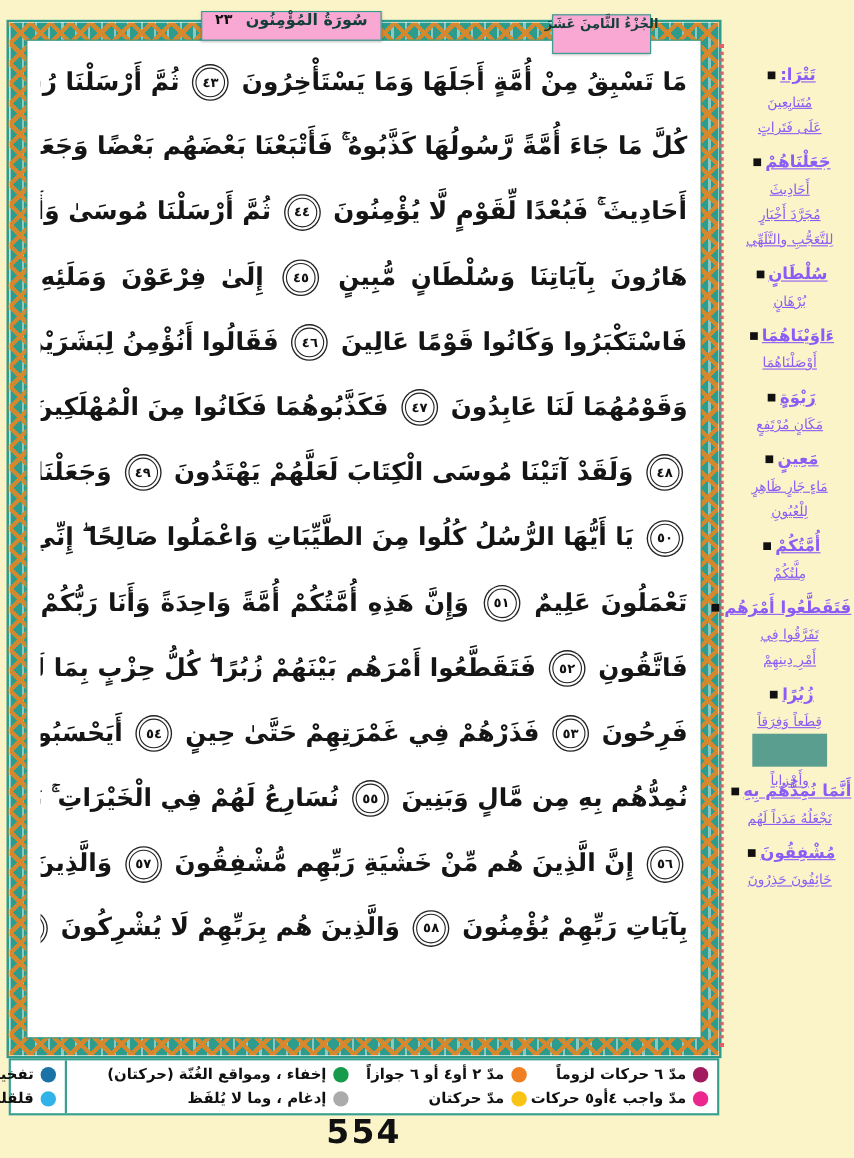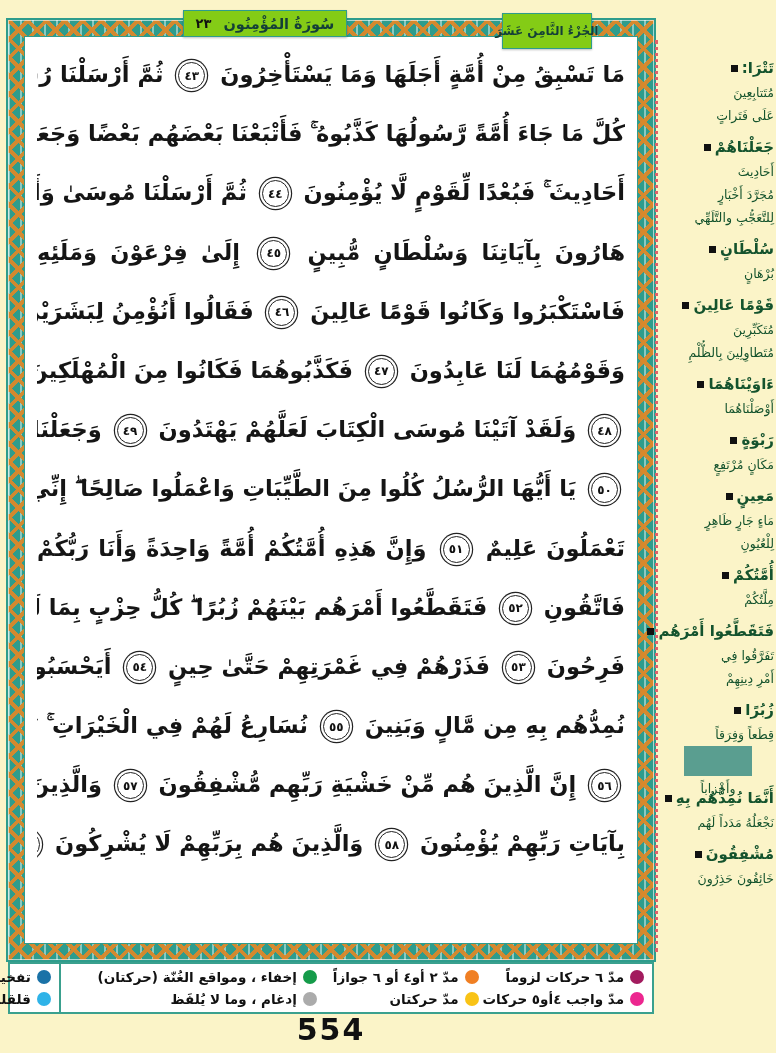--- a/index.html
+++ b/index.html
@@ -16,43 +16,43 @@
       repeating-linear-gradient(90deg, rgba(255,255,255,.45) 0 2px, rgba(255,255,255,0) 2px 12px);
     box-shadow:0 0 0 2px #2E9C8C, inset 0 0 0 1px rgba(255,255,255,.6);
   }
   .paper{
     width:100%;height:100%;box-sizing:border-box;background:#fff;
     border:2px solid #fff;outline:1px solid #2E9C8C;
     padding:6px 10px 0 10px;overflow:hidden;
   }
 
   
-  .badge{position:absolute;background:#84cc16;border:1.5px solid #2E9C8C;box-shadow:0 1px 2px rgba(0,0,0,.25);
-         display:flex;align-items:center;justify-content:center;z-index:5;box-sizing:border-box;}
+  .badge{position:absolute;background:#f9a8d4;border:1.5px solid #2E9C8C;box-shadow:0 1px 2px rgba(0,0,0,.25);
+         display:flex;justify-content:center;z-index:5;box-sizing:border-box;}
   .badge-surah{left:183px;top:10px;width:164px;height:27px;direction:ltr;gap:12px;padding:0 8px;}
   .badge-surah .num{font-size:13px;font-weight:bold;color:#111;}
   .badge-surah .ttl{font-size:14.5px;font-weight:bold;color:#143f38;white-space:nowrap;}
   .badge-juz{left:502px;top:13px;width:90px;height:36px;font-size:12px;font-weight:bold;color:#143f38;white-space:nowrap;}
 
   
   .qlines{direction:rtl;}
   .qline{
     height:59.2px;line-height:59.2px;font-size:22.5px;font-weight:bold;color:#151515;
     white-space:nowrap;overflow:hidden;text-align:justify;text-align-last:justify;
   }
   .vmark{
     display:inline-flex;align-items:center;justify-content:center;
     width:25px;height:25px;border-radius:50%;background:#fff;border:1.5px solid #222;
     box-shadow:0 0 0 2px #fff, 0 0 0 3.2px #222;
     font-size:12px;font-weight:bold;color:#111;margin:0 7px;vertical-align:middle;line-height:normal;
   }
 
   
   .sep{position:absolute;left:655px;top:40px;height:912px;width:0;border-left:3px dotted #E0606A;}
-  .sidebar{position:absolute;left:662px;top:56px;width:112px;direction:rtl;color:#14532d;}
+  .sidebar{position:absolute;left:662px;top:56px;width:112px;direction:rtl;text-align:center;color:#8b5cf6;text-decoration:underline;}
   .entry{margin-bottom:8px;}
   .term{font-size:15px;font-weight:bold;line-height:25px;white-space:nowrap;}
   .sq{display:inline-block;width:7px;height:7px;background:#111;margin:0 4px;vertical-align:middle;}
   .def{font-size:12.5px;line-height:23px;white-space:nowrap;}
   .hlwrap{display:flex;flex-direction:column;align-items:center;justify-content:flex-start;gap:5px;height:32px;}
   .hlblock{width:68px;height:30px;background:#5A9E90;flex:0 0 auto;}
   .hltext{font-size:12.5px;white-space:nowrap;}
 
   
   .legend{
@@ -118,25 +118,20 @@
         <div class="term"><span>جَعَلْنَاهُمْ</span><span class="sq"></span></div>
         <div class="def">أَحَادِيثَ</div>
         <div class="def">مُجَرَّدَ أَخْبَارٍ</div>
         <div class="def">لِلتَّعَجُّبِ والتَّلَهِّي</div>
       </div>
       <div class="entry">
         <div class="term"><span>سُلْطَانٍ</span><span class="sq"></span></div>
         <div class="def">بُرْهَانٍ</div>
       </div>
       <div class="entry">
-        <div class="term"><span>قَوْمًا عَالِينَ</span><span class="sq"></span></div>
-        <div class="def">مُتَكَبِّرِينَ</div>
-        <div class="def">مُتَطاوِلِينَ بِالظُّلْمِ</div>
-      </div>
-      <div class="entry">
         <div class="term"><span>ءَاوَيْنَاهُمَا</span><span class="sq"></span></div>
         <div class="def">أَوْصَلْنَاهُمَا</div>
       </div>
       <div class="entry">
         <div class="term"><span>رَبْوَةٍ</span><span class="sq"></span></div>
         <div class="def">مَكَانٍ مُرْتَفِعٍ</div>
       </div>
       <div class="entry">
         <div class="term"><span>مَعِينٍ</span><span class="sq"></span></div>
         <div class="def">مَاءٍ جَارٍ ظَاهِرٍ</div>

